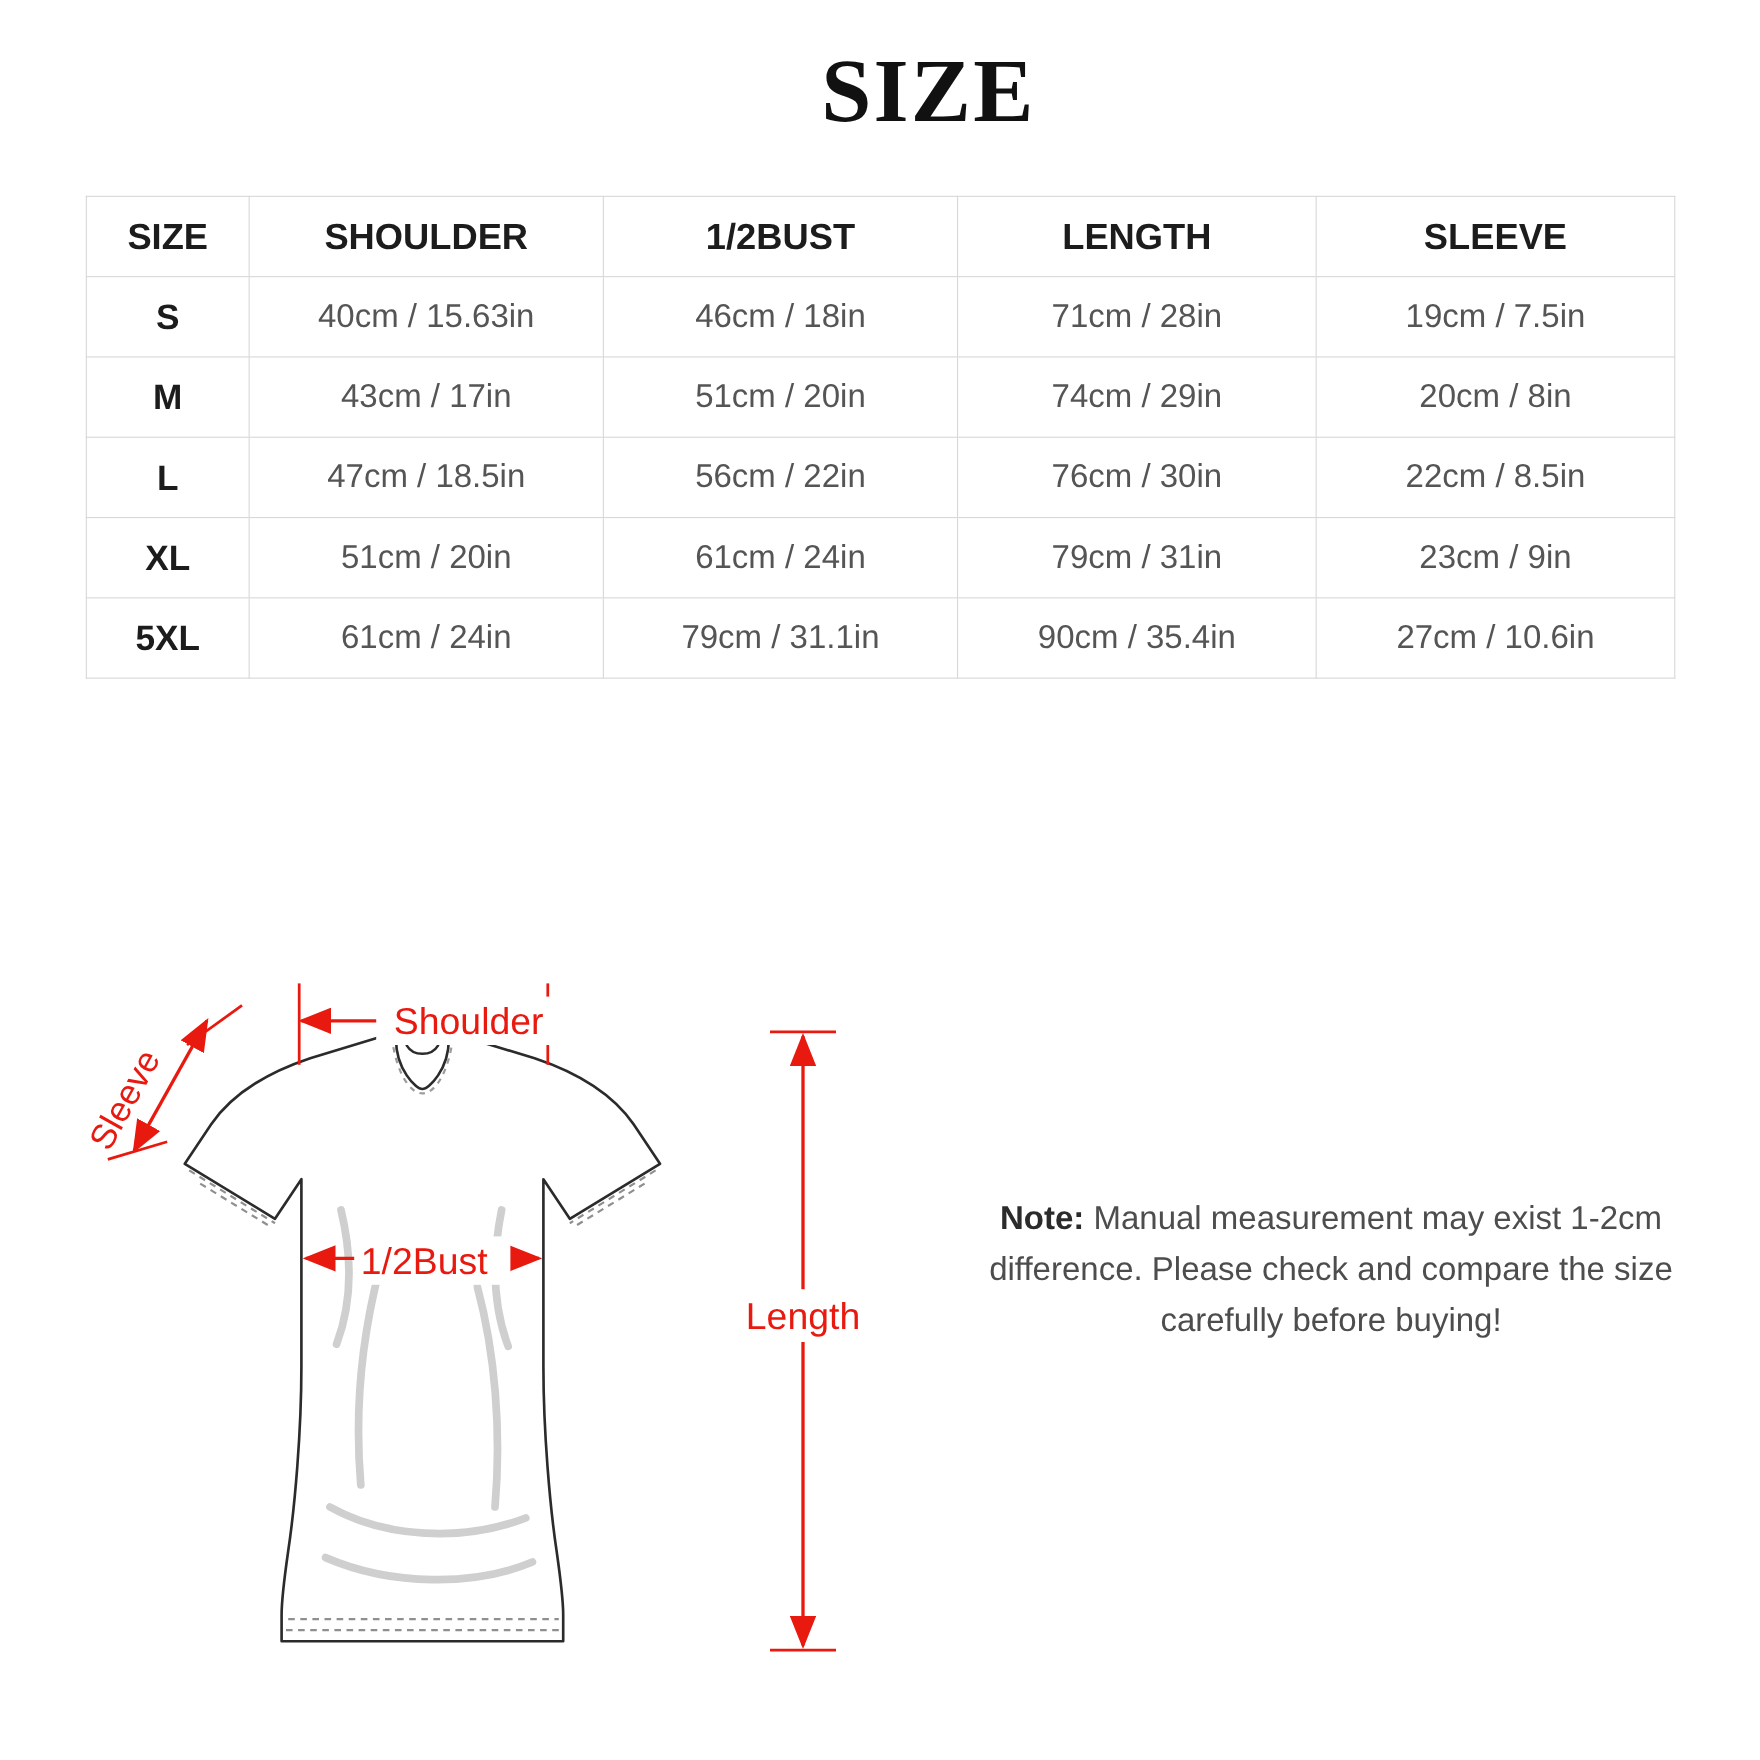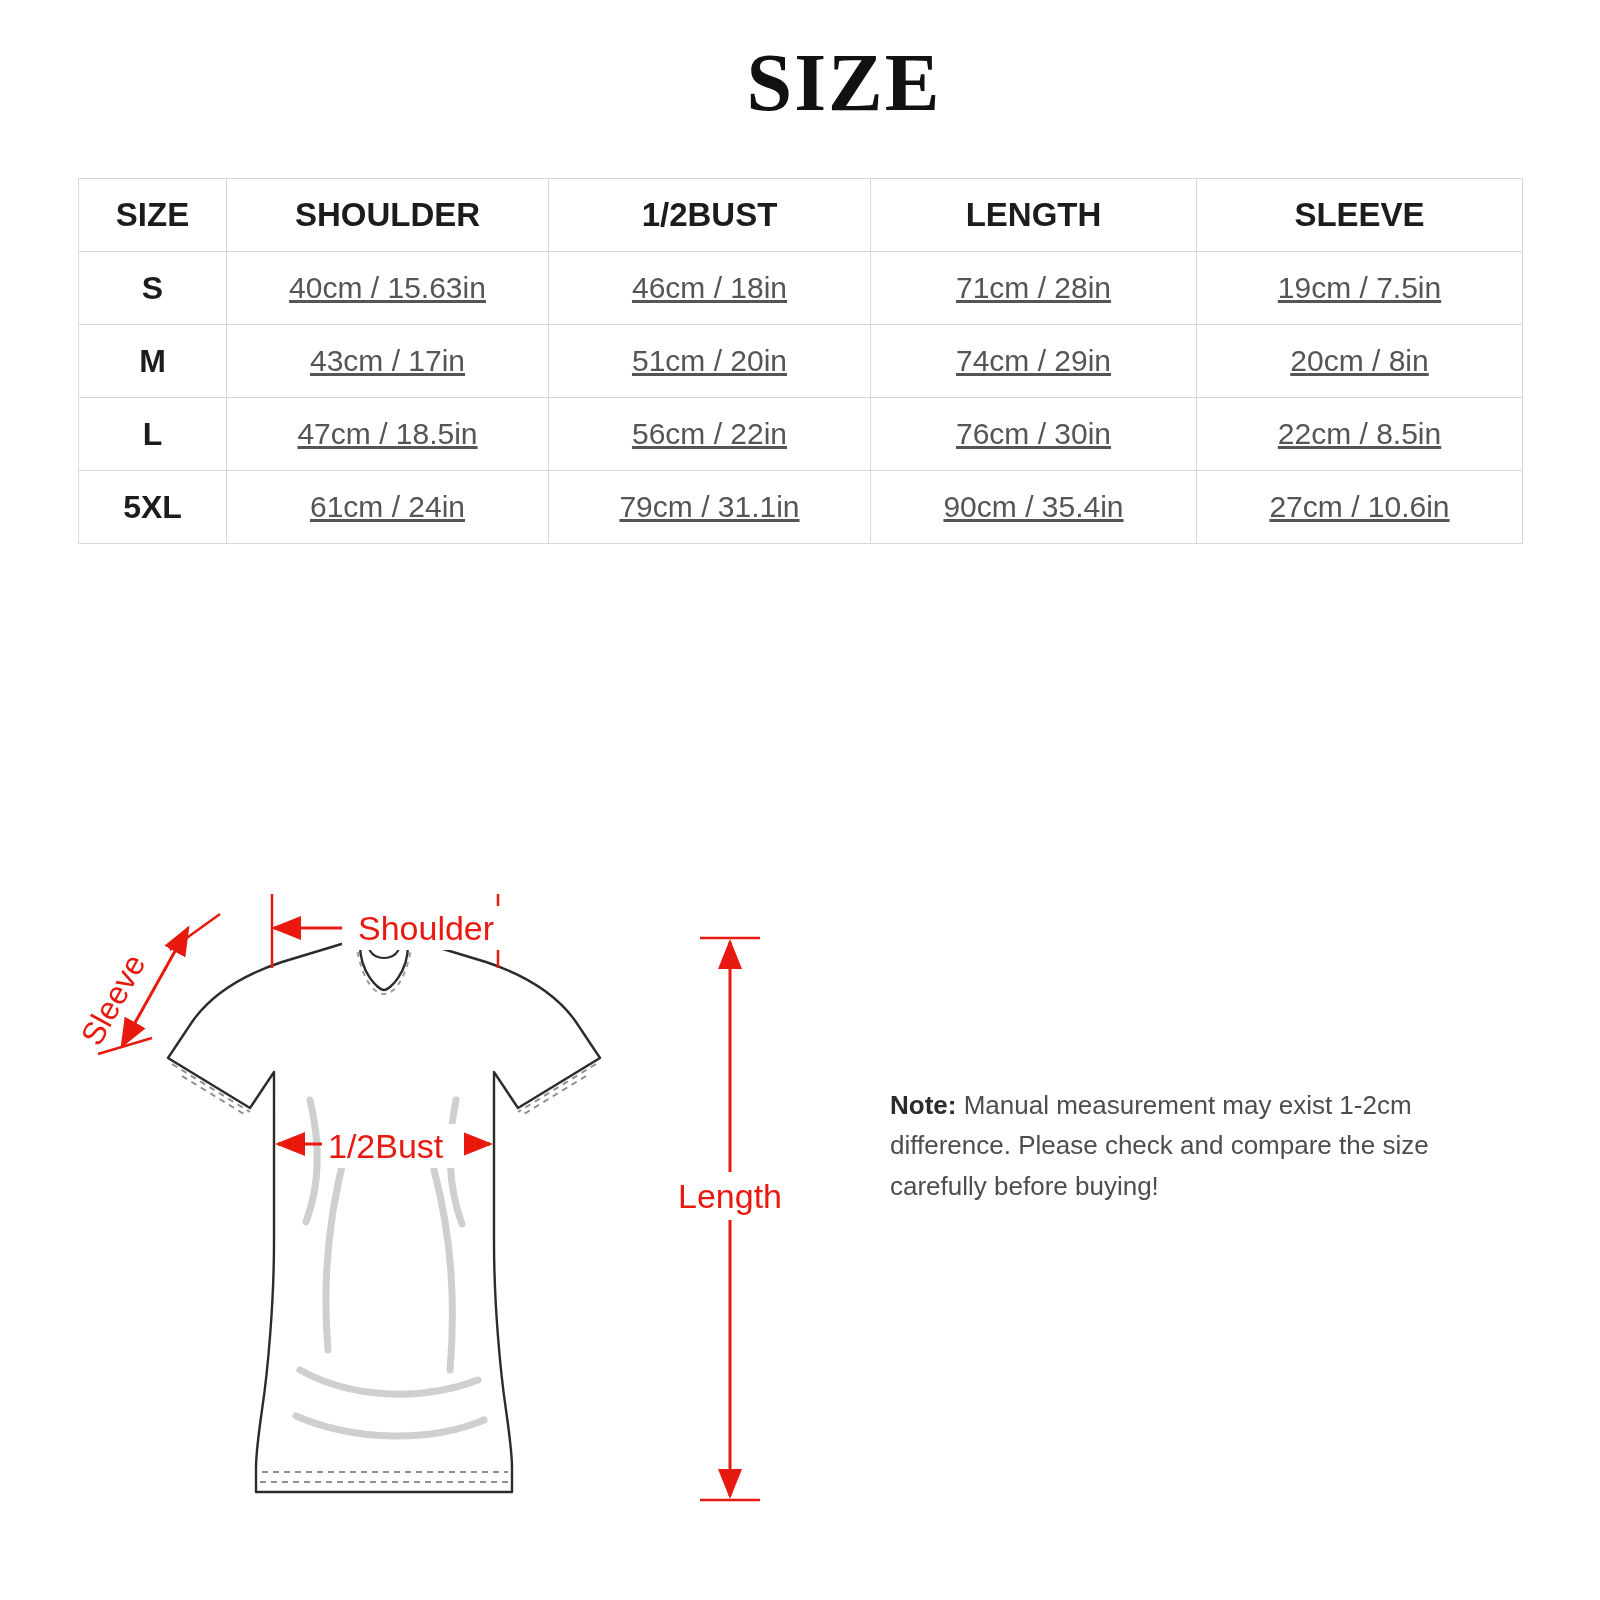--- a/index.html
+++ b/index.html
@@ -53,43 +53,43 @@
   }
   table.size-table td.size-cell {
     font-size: 32px;
     font-weight: bold;
     color: #1c1c1c;
   }
   table.size-table td.val-cell {
     font-size: 30px;
     font-weight: normal;
     color: #555555;
-    text-decoration: underline;
   }
   col.c0 { width: 148px; }
   col.c1 { width: 322px; }
   col.c2 { width: 322px; }
   col.c3 { width: 326px; }
   col.c4 { width: 326px; }
 
   .diagram {
     position: absolute;
     top: 850px;
     left: 60px;
     width: 800px;
     height: 720px;
   }
   .note {
     position: absolute;
     left: 890px;
     top: 1085px;
     width: 640px;
-    font-size: 26px;
+    font-size: 30px;
     line-height: 1.55;
     color: #4d4d4d;
+    text-align: center;
   }
   .note b {
     color: #2b2b2b;
     font-weight: bold;
   }
 </style>
 </head>
 <body>
 
 <div class="page">
@@ -127,20 +127,27 @@
         <td class="val-cell">51cm / 20in</td>
         <td class="val-cell">74cm / 29in</td>
         <td class="val-cell">20cm / 8in</td>
       </tr>
       <tr>
         <td class="size-cell">L</td>
         <td class="val-cell">47cm / 18.5in</td>
         <td class="val-cell">56cm / 22in</td>
         <td class="val-cell">76cm / 30in</td>
         <td class="val-cell">22cm / 8.5in</td>
+      </tr>
+      <tr>
+        <td class="size-cell">XL</td>
+        <td class="val-cell">51cm / 20in</td>
+        <td class="val-cell">61cm / 24in</td>
+        <td class="val-cell">79cm / 31in</td>
+        <td class="val-cell">23cm / 9in</td>
       </tr>
       <tr>
         <td class="size-cell">5XL</td>
         <td class="val-cell">61cm / 24in</td>
         <td class="val-cell">79cm / 31.1in</td>
         <td class="val-cell">90cm / 35.4in</td>
         <td class="val-cell">27cm / 10.6in</td>
       </tr>
     </tbody>
   </table>

